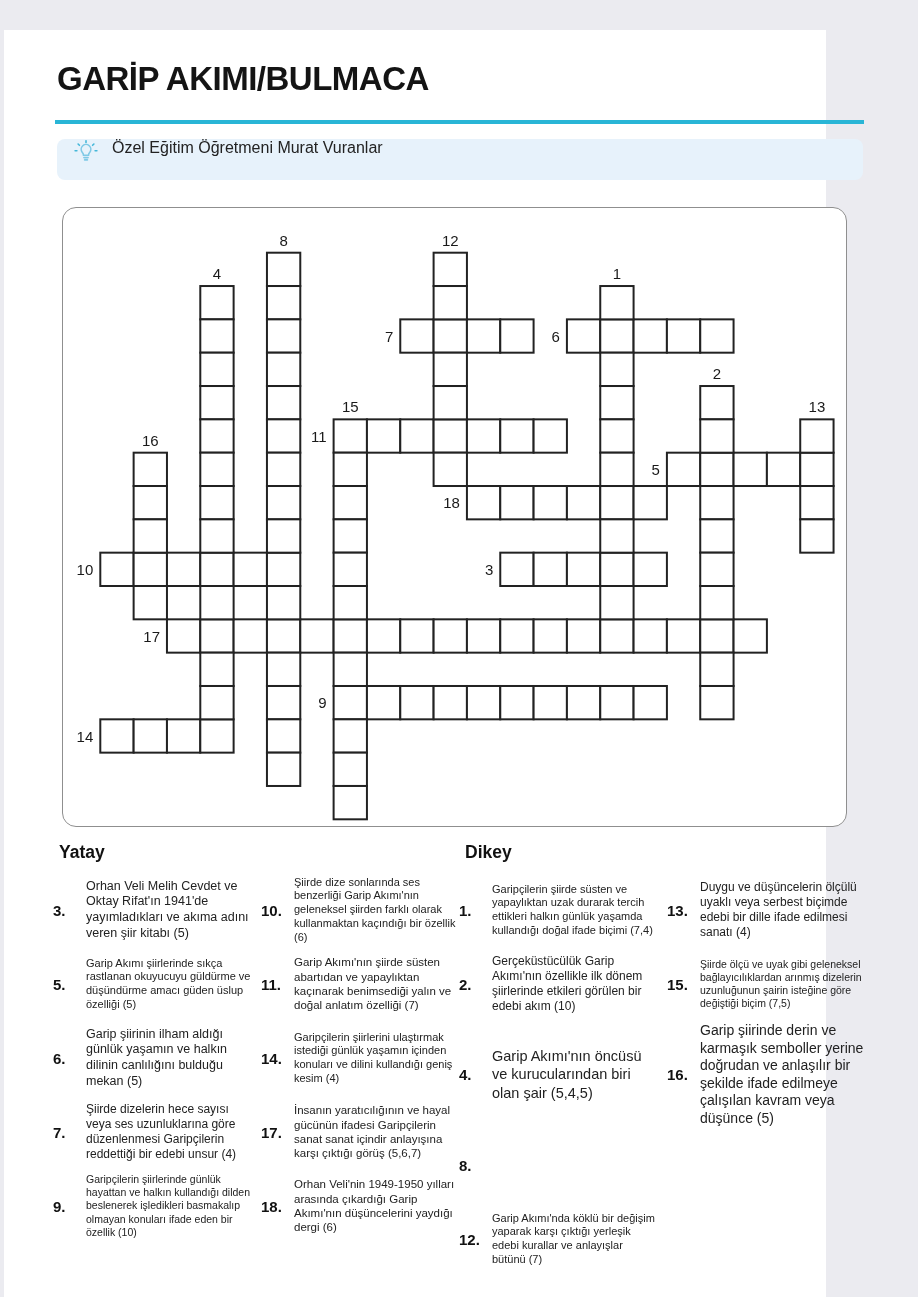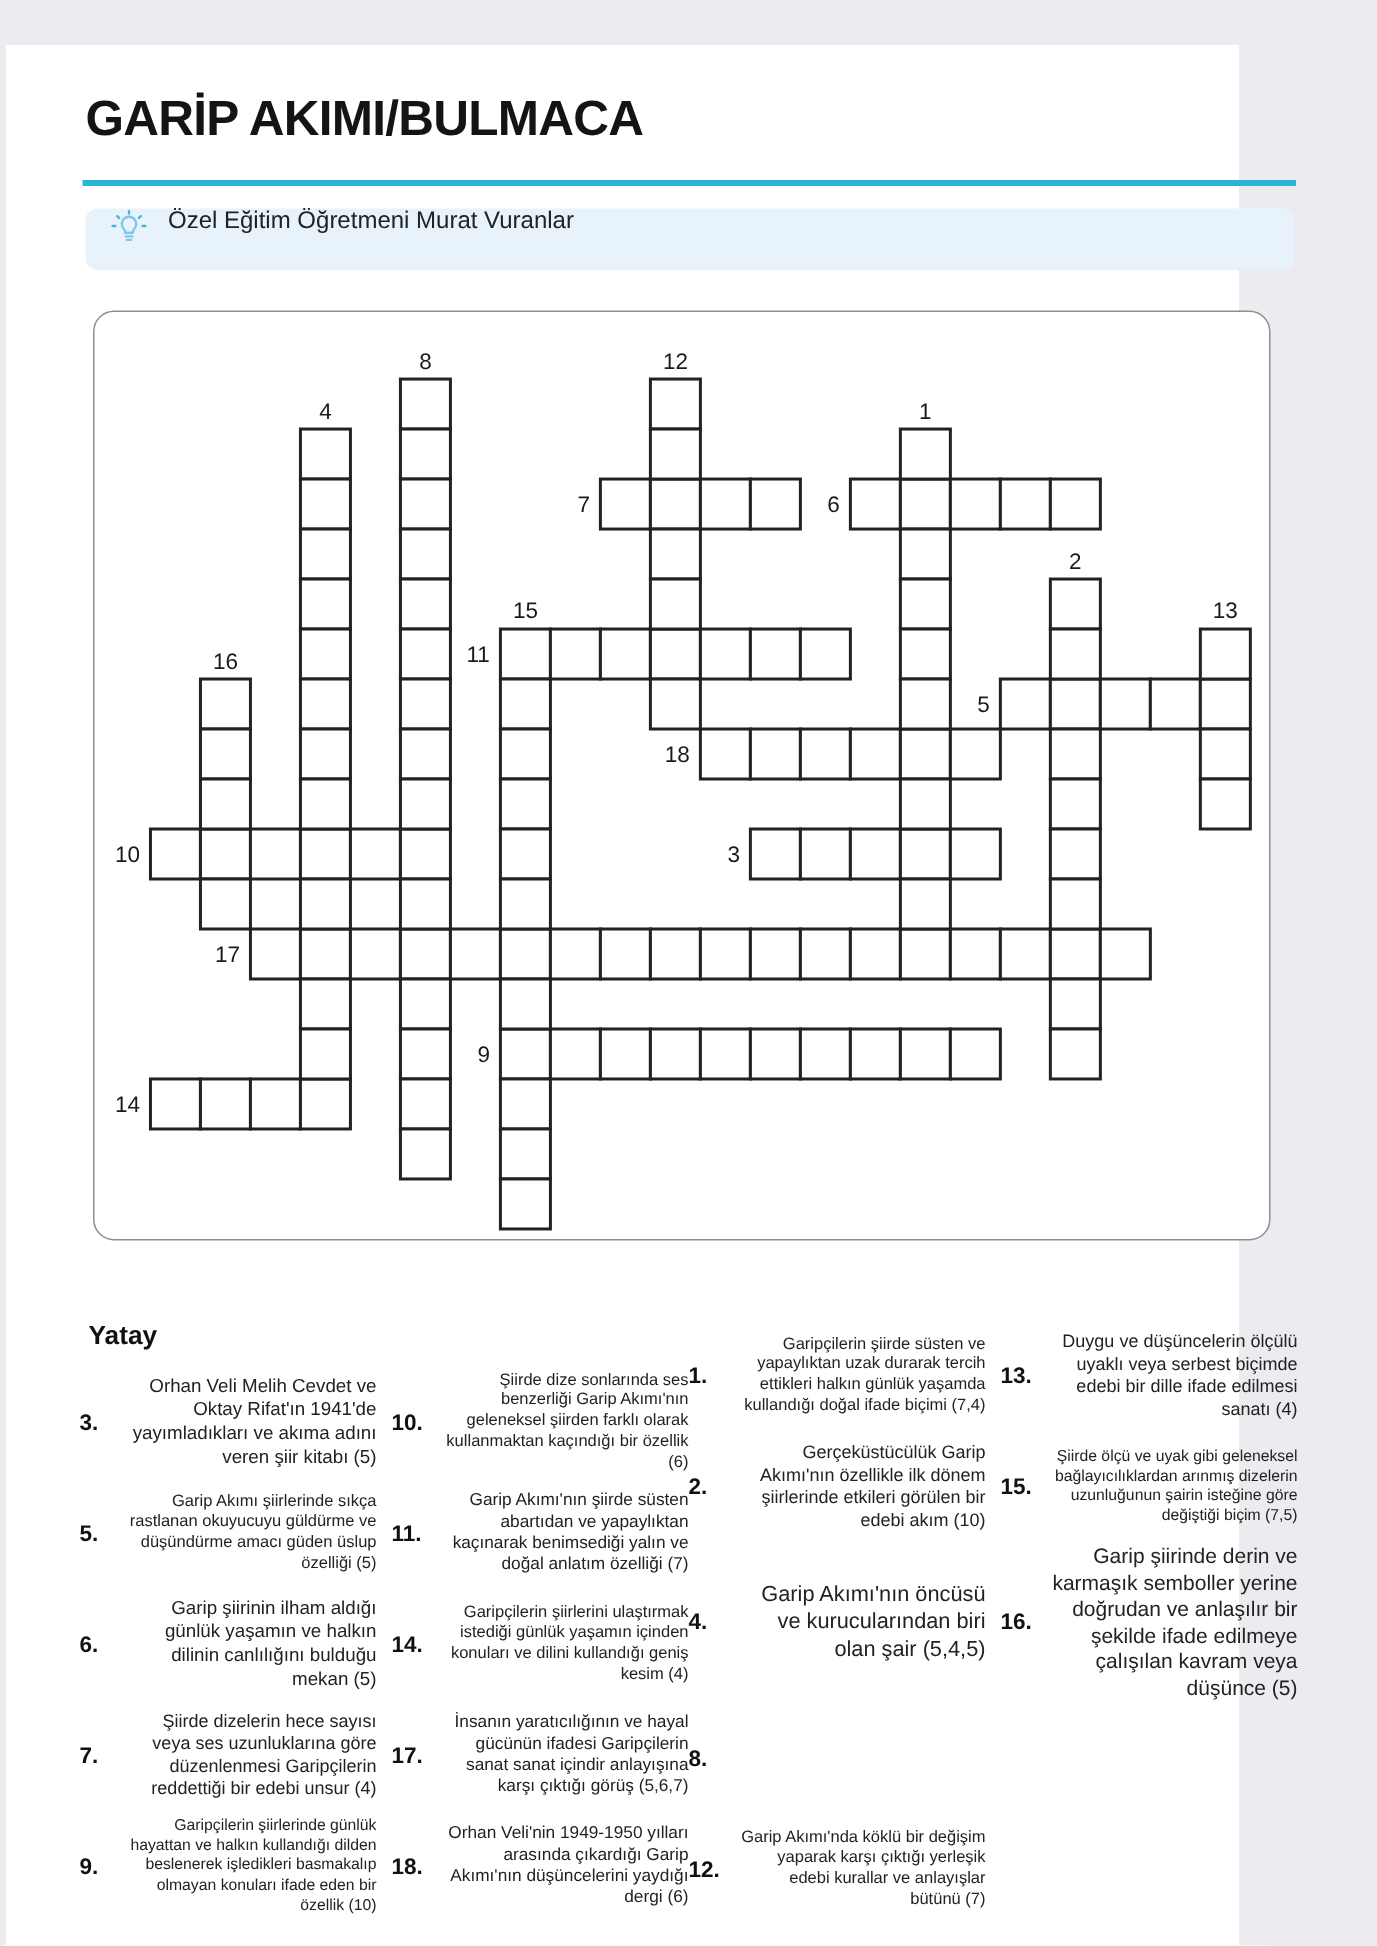--- a/index.html
+++ b/index.html
@@ -9,26 +9,26 @@
   .page-title{position:absolute;left:53px;top:30px;margin:0;font-size:33px;font-weight:700;
     letter-spacing:-0.5px;color:#141414;}
   .divider{position:absolute;left:51px;top:90px;width:809px;height:4px;background:#29b5d6;}
   .banner{position:absolute;left:53px;top:109px;width:806px;height:41px;background:#e7f2fb;
     border-radius:8px;display:flex;padding-left:16px;box-sizing:border-box;gap:13px;}
   .banner-text{font-size:16px;color:#222;}
   .grid-card{position:absolute;left:58px;top:177px;width:783px;height:618px;border:1px solid #8f8f8f;
     border-radius:14px;background:#fff;box-sizing:content-box;}
   .grid-card svg{display:block;}
   .clues{position:absolute;left:49px;top:812px;width:812px;display:grid;
-    grid-template-columns:1fr 1fr;margin-top:38px;}
+    grid-template-columns:1fr 1fr;}
   .clue-head{margin:0 0 10px 6px;font-size:17.5px;font-weight:700;color:#111;}
   .clue-cols{display:grid;grid-template-columns:1fr 1fr;column-gap:10px;grid-auto-rows:minmax(74px,auto);}
   .clue-item{display:flex;align-items:center;gap:6px;padding:1px 0;}
   .clue-num{font-size:15px;font-weight:600;min-width:27px;color:#111;flex-shrink:0;}
-  .clue-text{flex:1;text-align:right;color:#222;line-height:1.25;}
+  .clue-text{flex:1;text-align:left;color:#222;line-height:1.25;}
 </style>
 </head>
 <body>
 
 <div class="viewport">
   <div class="content">
 
     <h1 class="page-title">GARİP AKIMI/BULMACA</h1>
     <div class="divider"></div>
 
@@ -248,20 +248,21 @@
               <span class="clue-num">17.</span>
               <div class="clue-text" style="font-size: 11.5px;">İnsanın yaratıcılığının ve hayal gücünün ifadesi Garipçilerin sanat sanat içindir anlayışına karşı çıktığı görüş (5,6,7)</div>
             </div>
             <div class="clue-item" style="grid-area: 5 / 2;">
               <span class="clue-num">18.</span>
               <div class="clue-text" style="font-size: 11.5px;">Orhan Veli'nin 1949-1950 yılları arasında çıkardığı Garip Akımı'nın düşüncelerini yaydığı dergi (6)</div>
             </div>
           </div>
       </section>
       <section>
+        <h2 class="clue-head">Dikey</h2>
         <div class="clue-cols" id="down-cols">
             <div class="clue-item" style="grid-area: 1 / 1;">
               <span class="clue-num">1.</span>
               <div class="clue-text" style="font-size: 11px;">Garipçilerin şiirde süsten ve yapaylıktan uzak durarak tercih ettikleri halkın günlük yaşamda kullandığı doğal ifade biçimi (7,4)</div>
             </div>
             <div class="clue-item" style="grid-area: 2 / 1;">
               <span class="clue-num">2.</span>
               <div class="clue-text" style="font-size: 12px;">Gerçeküstücülük Garip Akımı'nın özellikle ilk dönem şiirlerinde etkileri görülen bir edebi akım (10)</div>
             </div>
             <div class="clue-item" style="grid-area: 3 / 1;">

